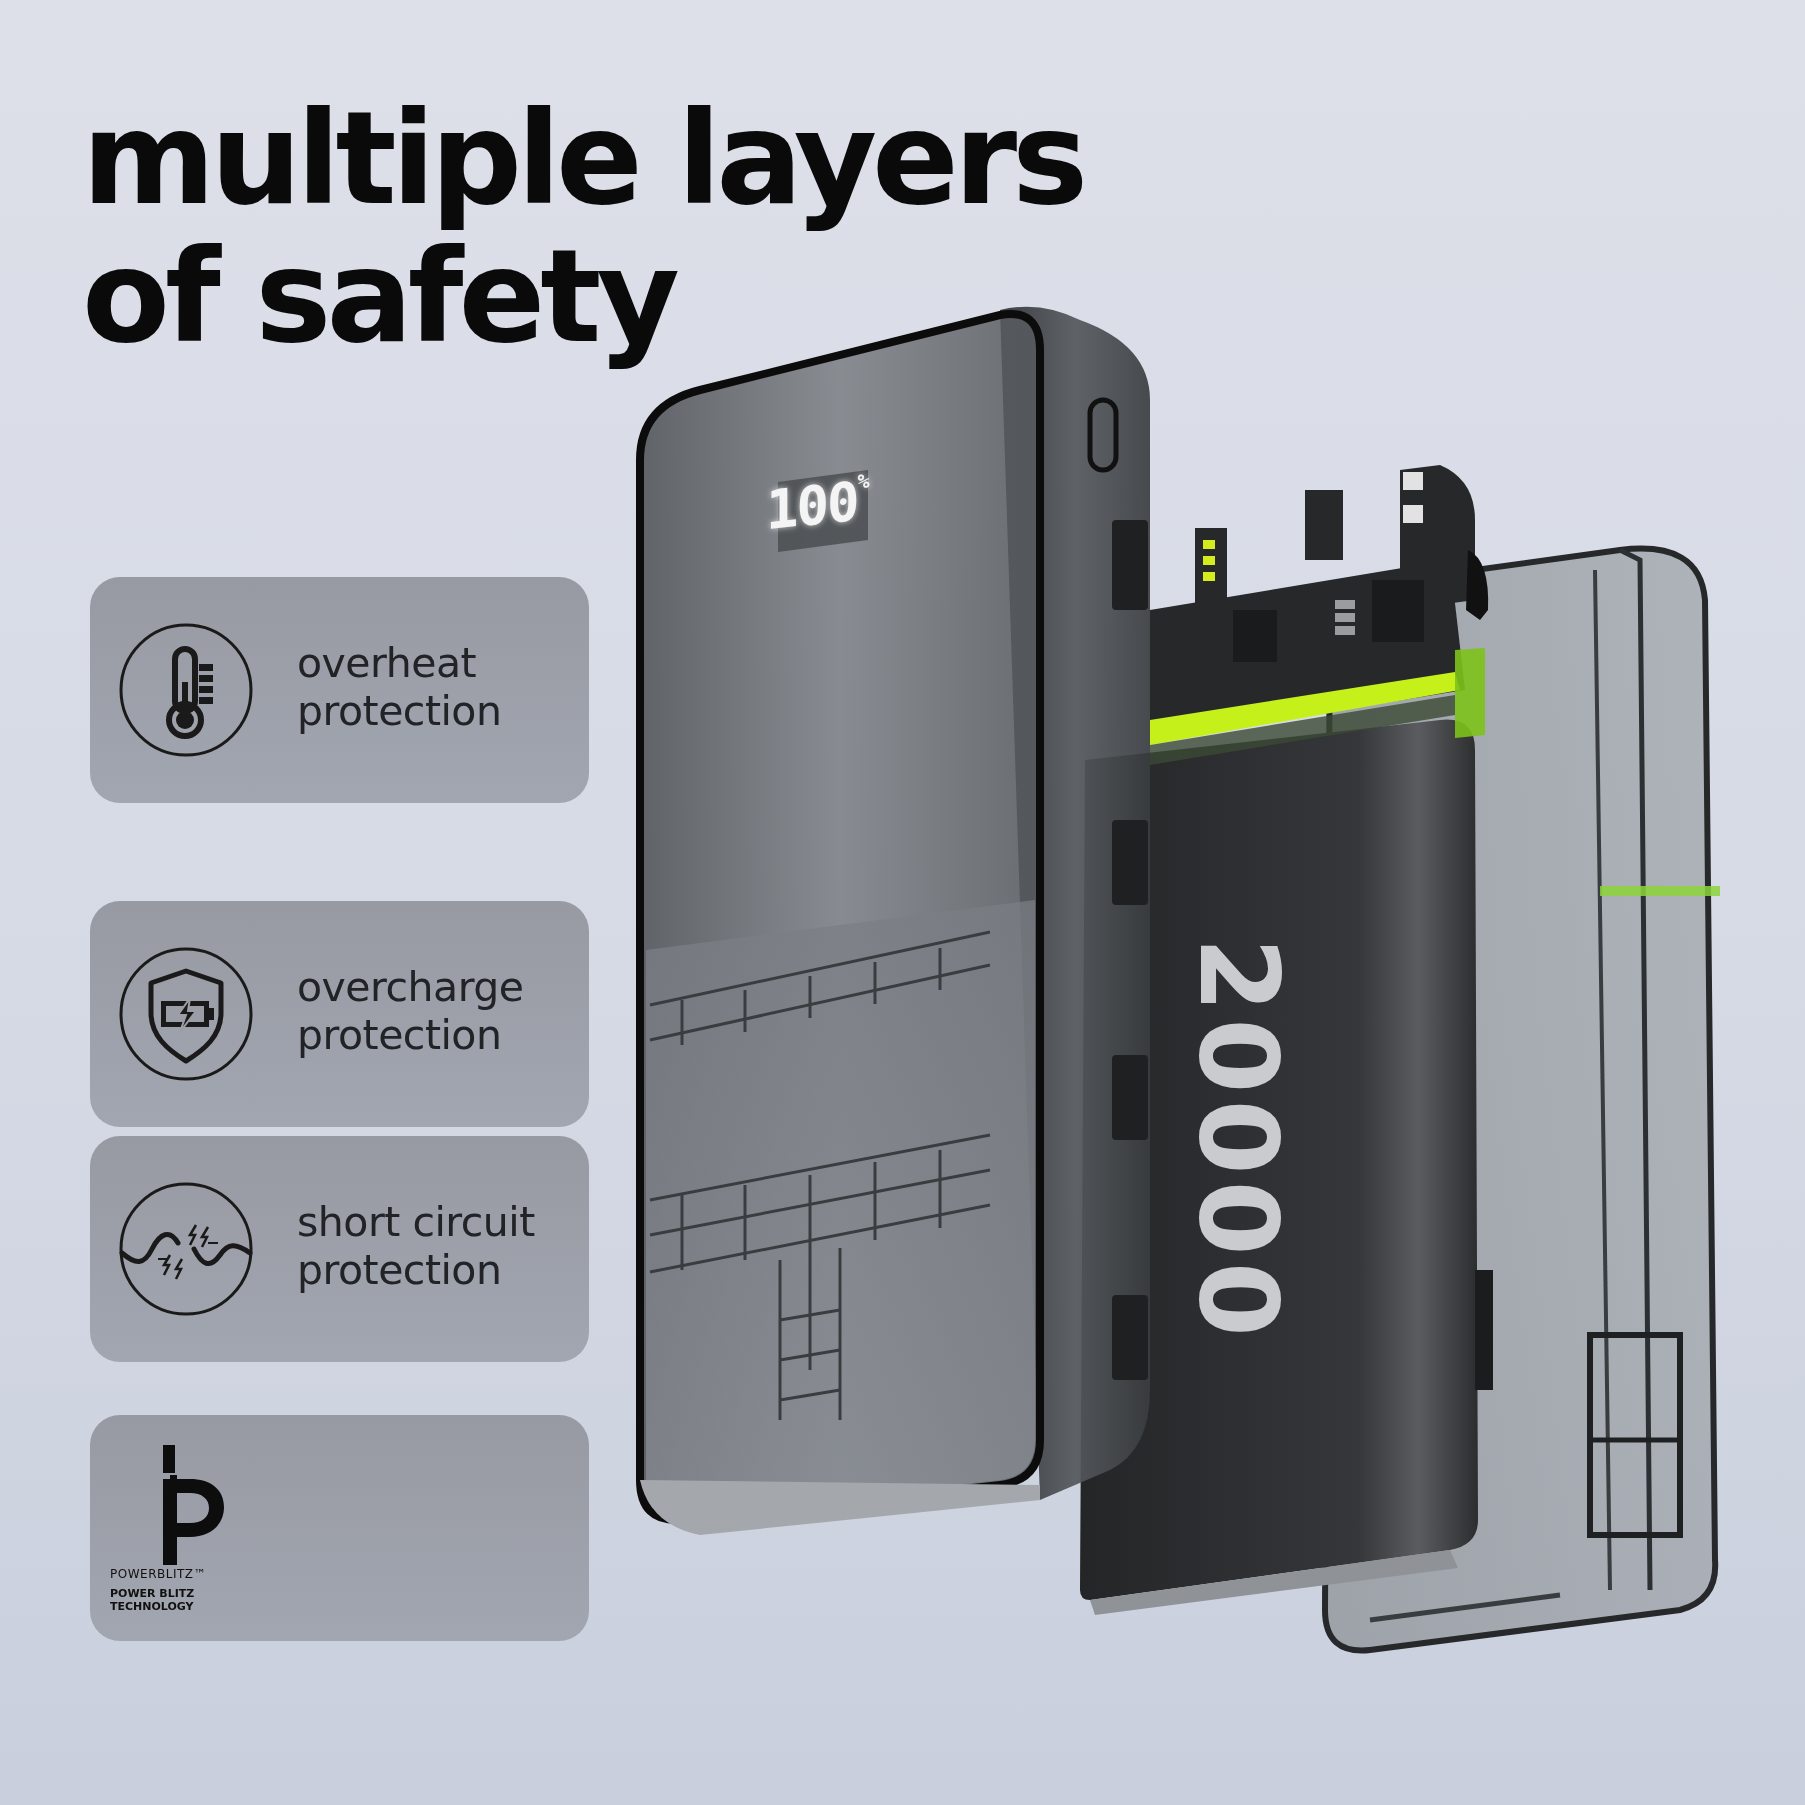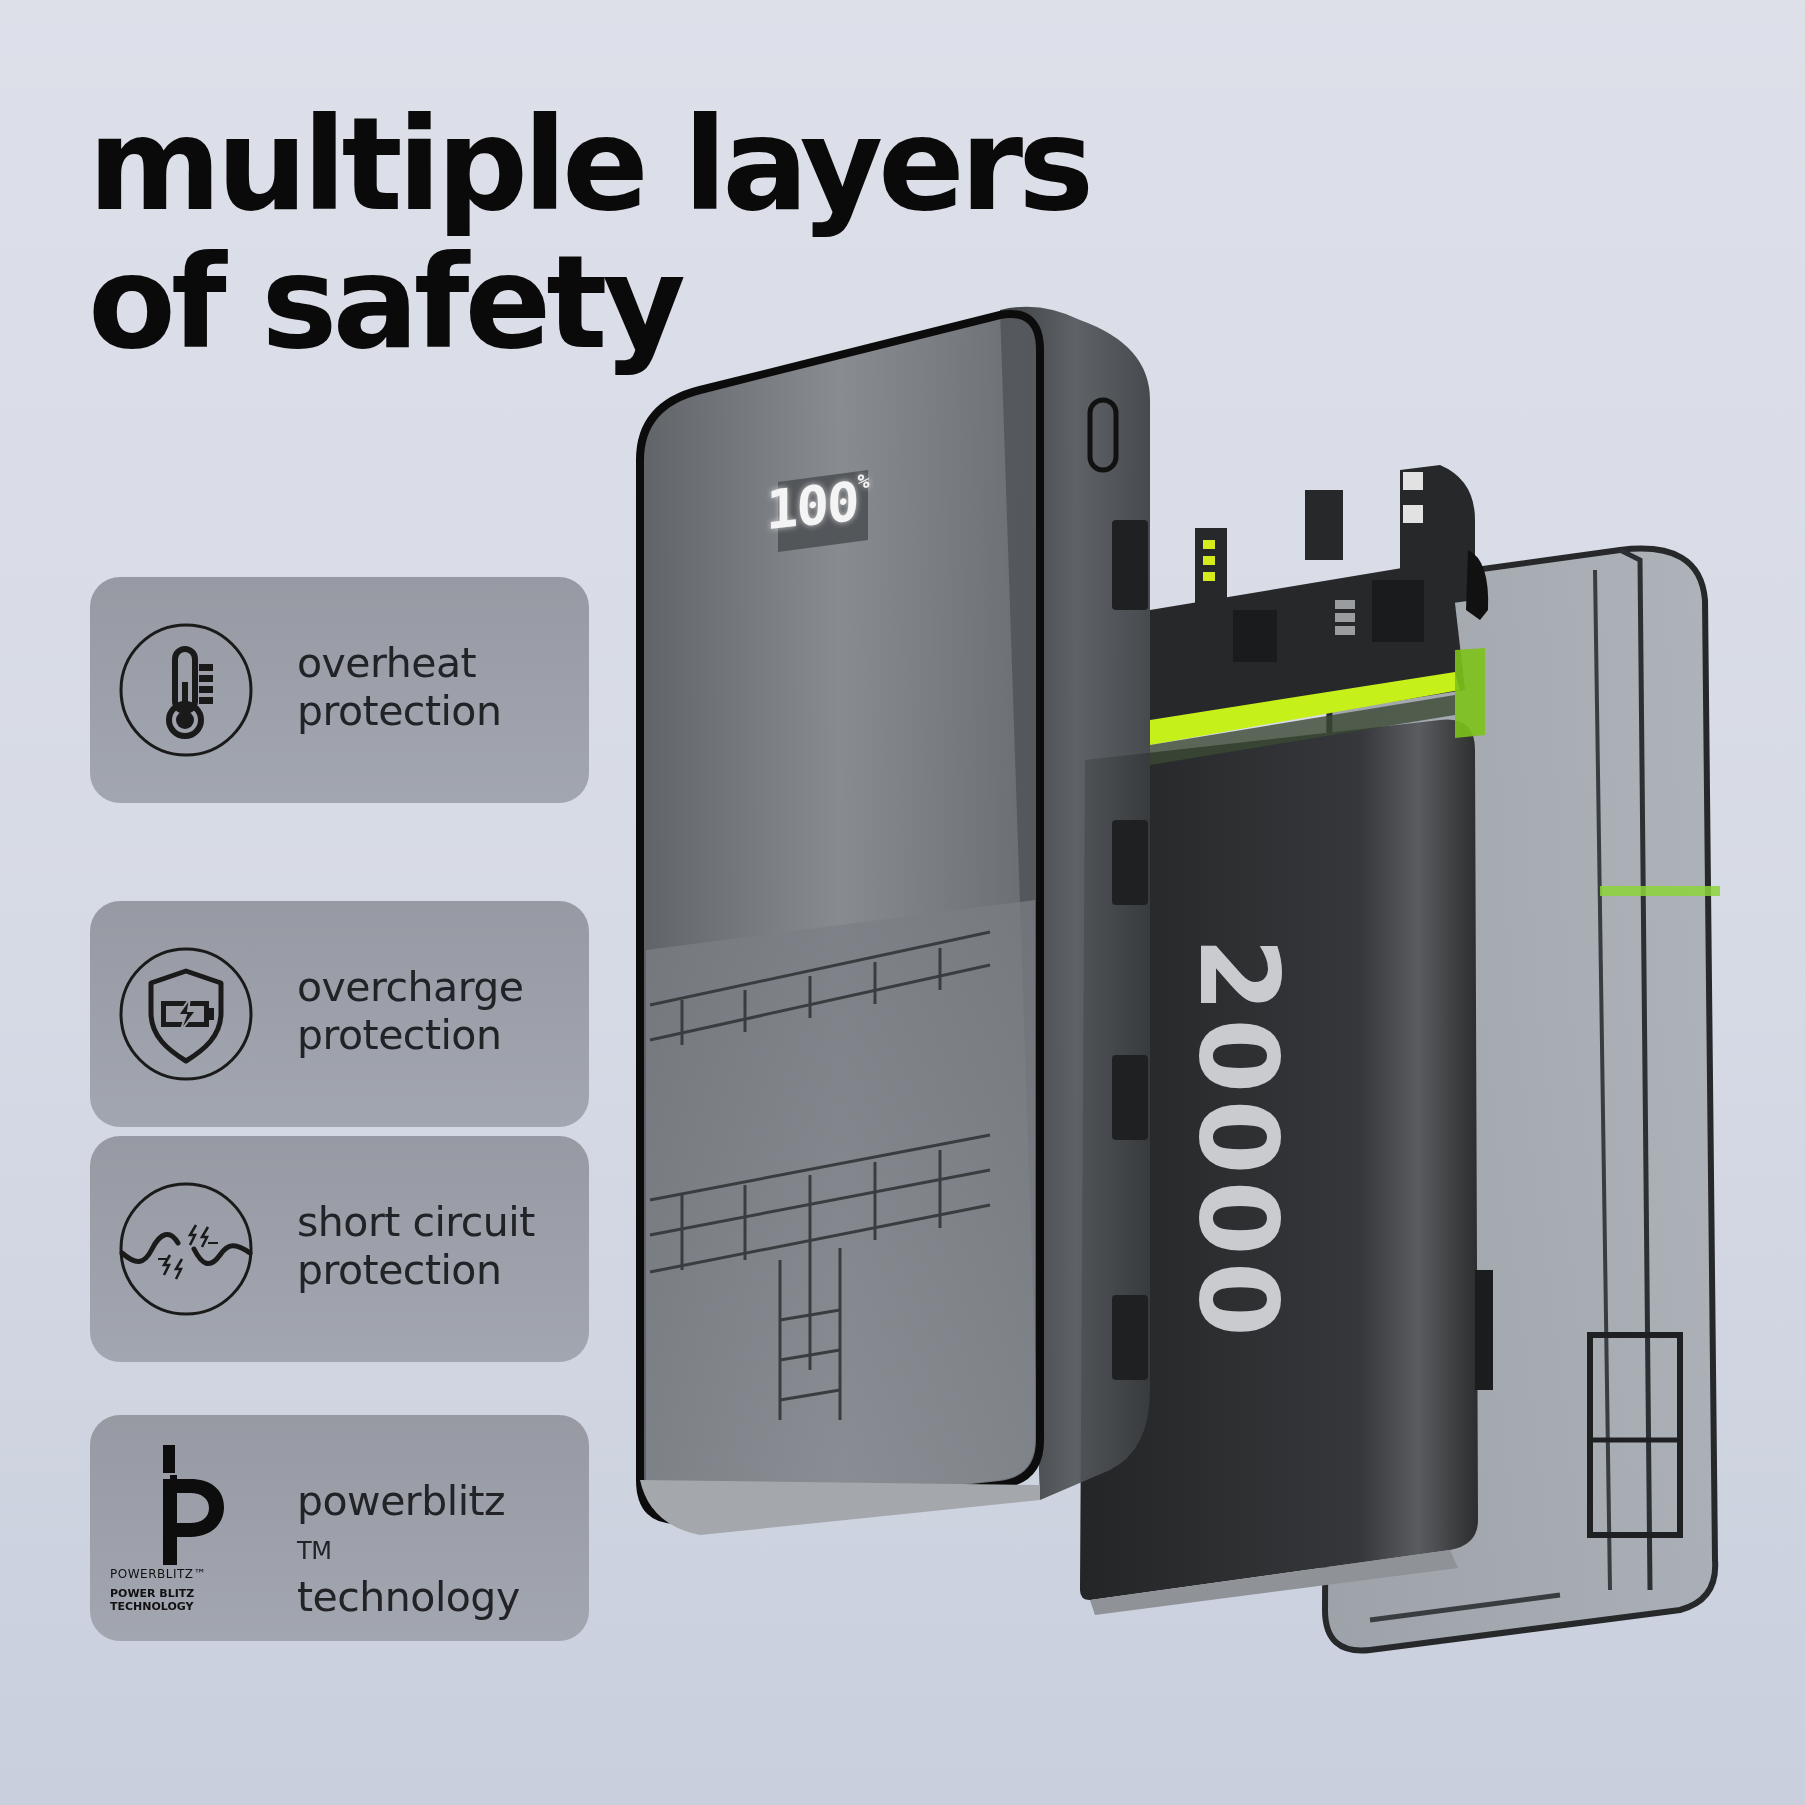--- a/index.html
+++ b/index.html
@@ -2,21 +2,21 @@
 <html><head>
 <meta charset="utf-8">
 <style>
   html, body { margin:0; padding:0; }
   body {
     width:1805px; height:1805px; overflow:hidden; position:relative;
     background: linear-gradient(180deg, #dde0e9 0%, #d6dae5 55%, #c9cfdd 100%);
     font-family: "DejaVu Sans", "Liberation Sans", sans-serif;
   }
   .headline {
-    position:absolute; left:82px; top:90px; margin:6px;
+    position:absolute; left:82px; top:90px; margin:0;
     font-family:"DejaVu Sans", sans-serif; font-weight:bold;
     font-size:128px; line-height:138px; letter-spacing:-5px; color:#0a0a0a;
   }
   .headline span { display:block; }
 
   .card {
     position:absolute; left:90px; width:499px; height:226px;
     border-radius:30px;
     background: linear-gradient(180deg, #979aa3 0%, #a2a6b0 100%);
   }
@@ -128,27 +128,20 @@
 <div class="card" style="top:1415px;">
   <div class="pb-logo">
     <svg viewBox="0 0 150 120" width="150" height="120">
       <rect x="53" y="0" width="12" height="28" fill="#0d0d0d"></rect>
       <path d="M53 34 L53 120 L67 120 L67 92 L80 92 C100 92 114 80 114 62 C114 44 100 34 80 34 Z
                M67 48 L80 48 C92 48 99 54 99 63 C99 72 92 78 80 78 L67 78 Z" fill="#0d0d0d" fill-rule="evenodd"></path>
       <rect x="60" y="30" width="7" height="90" fill="#0d0d0d"></rect>
     </svg>
     <div class="brand">POWERBLITZ™</div>
     <div class="sub">POWER BLITZ TECHNOLOGY</div>
-  </div>
-  <div class="label">
-    <span>
-        <span>powerblitz</span>
-        <span class="tm">TM</span>
-      </span>
-    <span>technology</span>
   </div>
 </div>
 
 <div class="product">
   <svg viewBox="0 0 1805 1805">
     <defs>
       <linearGradient id="shellGrad" x1="0" y1="0" x2="1" y2="0">
         <stop offset="0" stop-color="#4a4d51" stop-opacity="0.85"></stop>
         <stop offset="0.5" stop-color="#6d7074" stop-opacity="0.75"></stop>
         <stop offset="1" stop-color="#55585c" stop-opacity="0.85"></stop>

